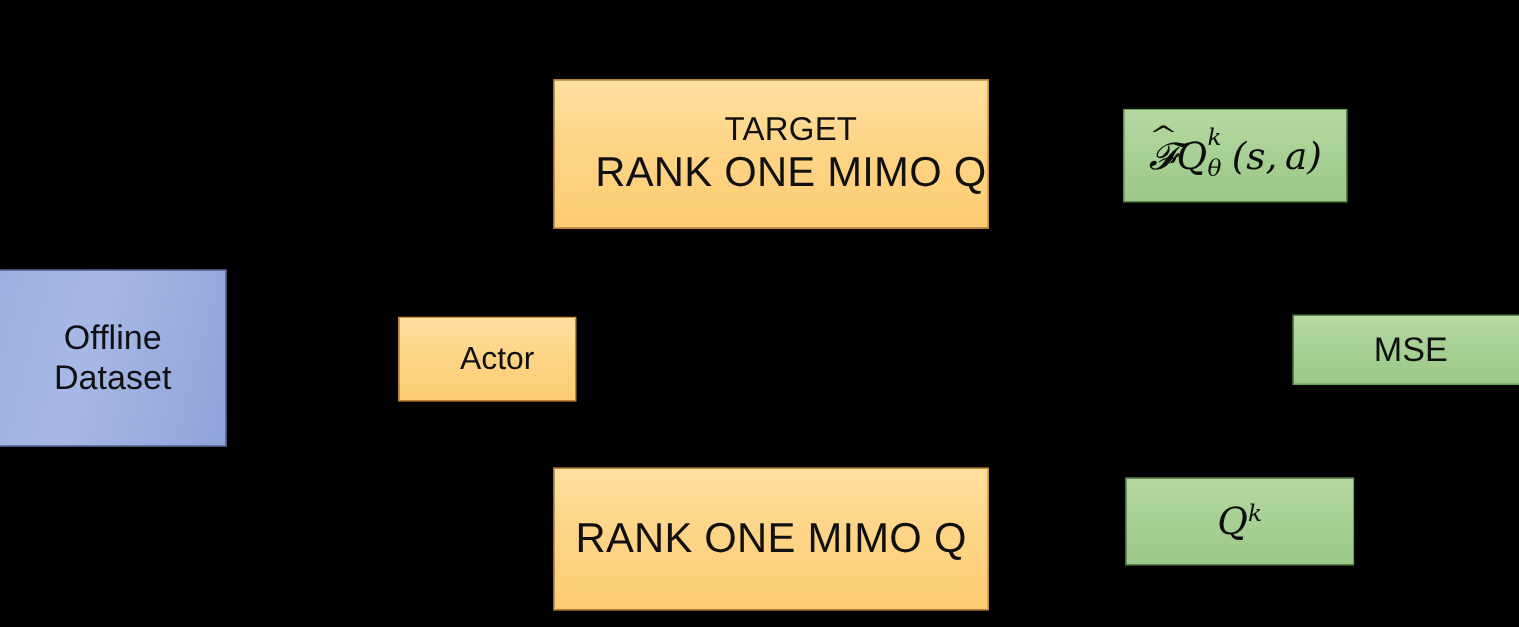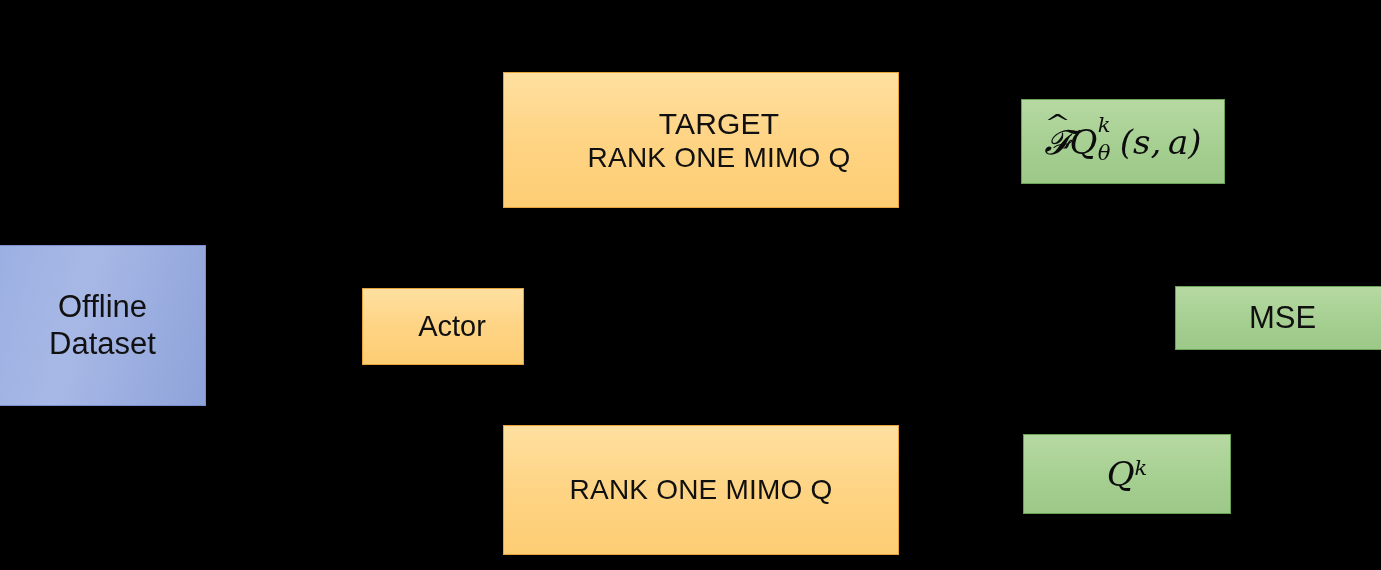--- a/index.html
+++ b/index.html
@@ -56,21 +56,21 @@
   }
 
   
   .node-green {
     background: linear-gradient(180deg, #b6d9a2 0%, #a6cf92 55%, #9cc888 100%);
     border-color: #6aa357;
     color: #101010;
   }
 
   .lbl-target     { font-size: 30px; letter-spacing: 0.2px; }
-  .lbl-rankone    { font-size: 28px; letter-spacing: 0.2px; }
+  .lbl-rankone    { font-size: 38px; letter-spacing: 0.2px; }
   .lbl-actor      { font-size: 29px; padding-left: 18px; }
   .lbl-mse        { font-size: 31px; }
 
   
   .math {
     font-family: "DejaVu Serif", "Liberation Serif", serif;
     font-style: italic;
     font-size: 34px;
     color: #0c0c0c;
     display: inline-block;

